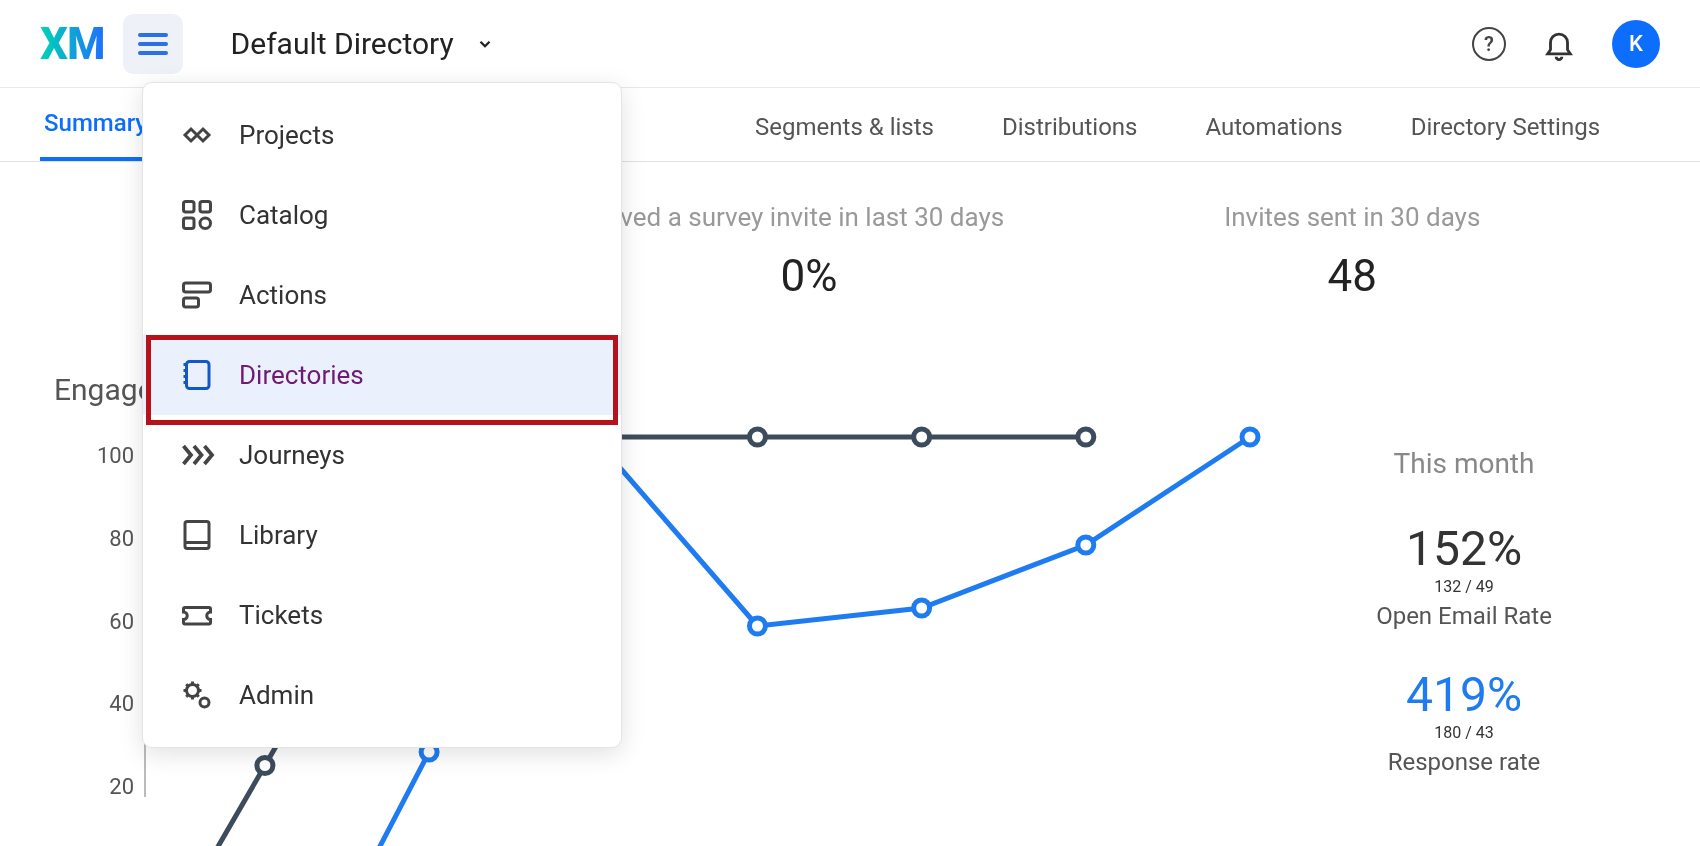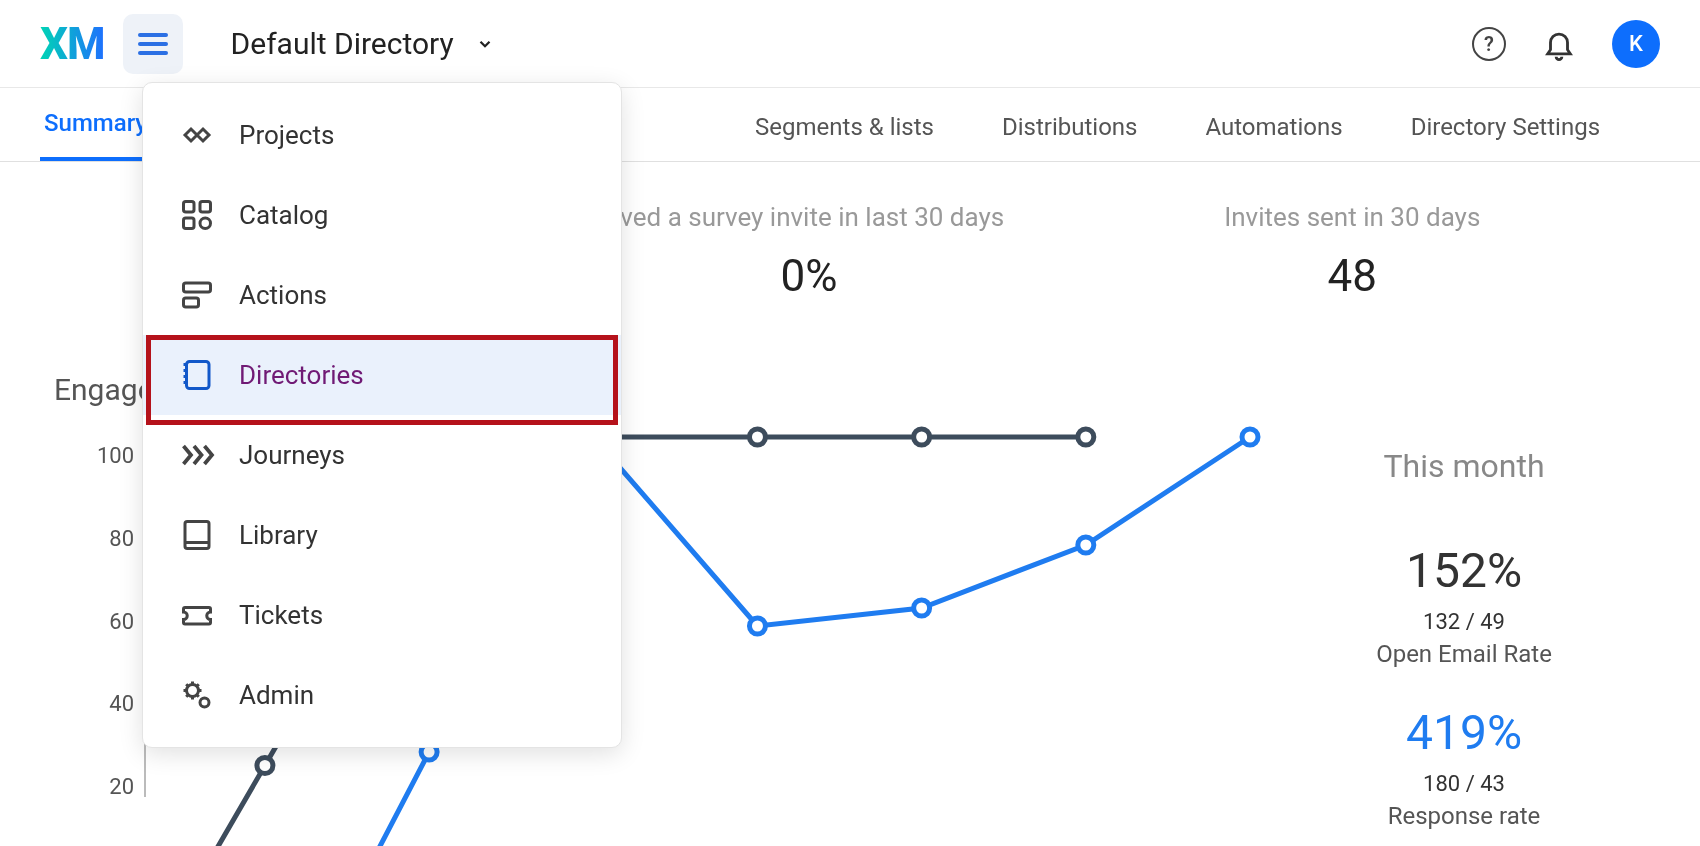--- a/index.html
+++ b/index.html
@@ -75,24 +75,24 @@
   .stat.center { margin-left: 560px; }
   .stat.right { margin-left: 120px; }
   .section-title { font-size:30px; color:#555; margin-bottom: 30px;}
   .chart-holder { display:flex; gap: 60px; }
   .chart { position:relative; width: 1180px; height: 360px; margin-left:20px;}
   .y-axis { position:absolute; left:0; top:0; height:100%; width:70px; }
   .y-tick { position:absolute; right:10px; font-size:22px; color:#555; transform: translateY(-50%);}
   .plot { position:absolute; left:70px; top:0; right:0; bottom:0; border-left: 2px solid #bbb; }
   svg.plot-svg { width:100%; height:100%; overflow:visible;}
   .side-stats { width: 300px; text-align:center; padding-top:10px;}
-  .side-label { font-size:32px; color:#888; margin-bottom: 57px;}
+  .side-label { font-size:28px; color:#888; margin-bottom: 40px;}
   .big-pct { font-size:48px; color:#333; }
   .big-pct.blue { color:#1f7cf0;}
-  .sub { font-size:22px; color:#333; margin-top:10px;}
+  .sub { font-size:16px; color:#333; }
   .sub-muted { font-size:24px; color:#555; margin-top:6px;}
   
   .dropdown {
     position:absolute;
     top: 82px; left: 142px;
     width: 480px;
     background:#fff;
     border:1px solid #e4e4e4;
     border-radius:10px;
     box-shadow: 0 6px 24px rgba(0,0,0,.12);

